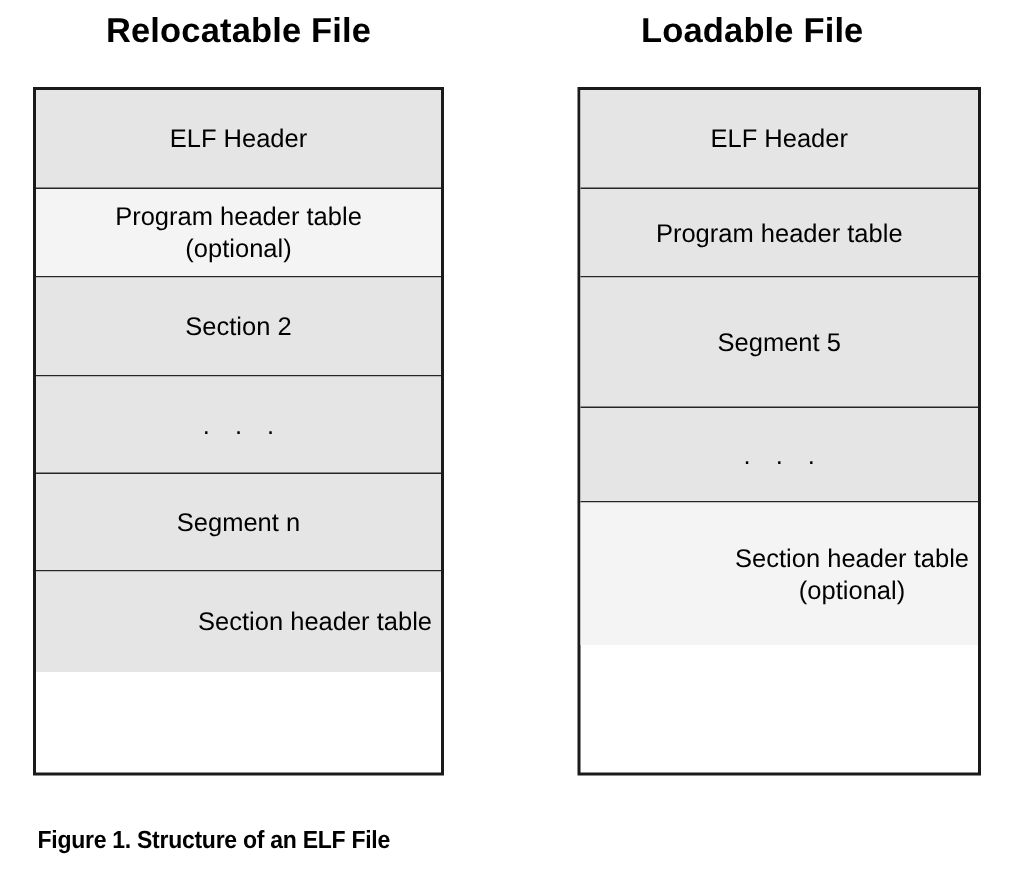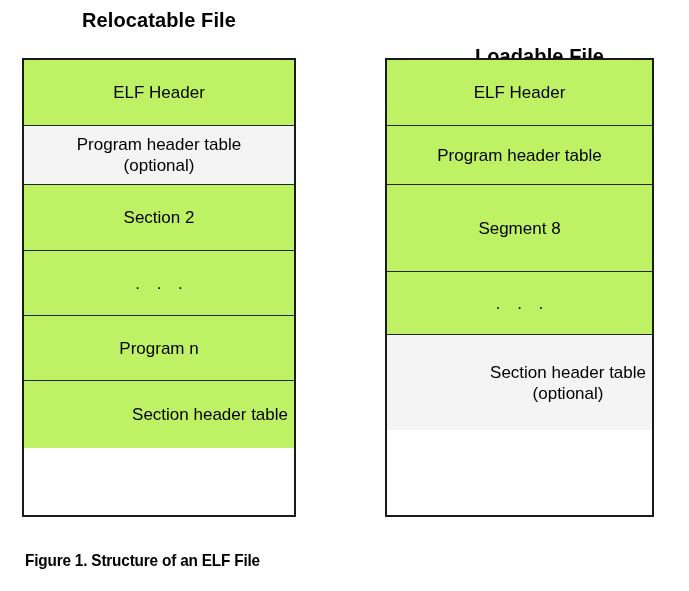--- a/index.html
+++ b/index.html
@@ -21,37 +21,36 @@
     position: absolute;
     left: 0;
     top: 0;
     width: 689px;
     height: 591px;
   }
 
   
   .col-title {
     position: absolute;
-    font-size: 20px;
+    font-size: 23px;
     font-weight: bold;
     letter-spacing: 0.1px;
     text-align: center;
     white-space: nowrap;
     line-height: 20px;
   }
   #title-relocatable {
     left: 22px;
     top: 10px;
     width: 274px;
   }
   #title-loadable {
-    left: 405px;
+    left: 367px;
     top: 10px;
     width: 269px;
-    margin-top: 36px;
   }
 
   
   .file-box {
     position: absolute;
     box-sizing: border-box;
     border: 2px solid #1a1a1a;
     background: #ffffff;
     display: flex;
     flex-direction: column;
@@ -65,21 +64,21 @@
   #box-loadable {
     left: 385px;
     top: 58px;
     width: 269px;
     height: 459px;
   }
 
   .file-row {
     box-sizing: border-box;
     border-bottom: 1.5px solid #262626;
-    background: #bef264;
+    background: #e5e5e5;
     display: flex;
     align-items: center;
     justify-content: center;
     text-align: center;
     font-size: 17px;
     line-height: 21px;
     padding: 0 6px;
     overflow: hidden;
   }
   .file-row:last-child {
@@ -131,36 +130,36 @@
         <span class="row-label">Program header table
 (optional)</span>
       </div>
       <div class="file-row" style="height: 66px; flex: 0 0 auto;">
         <span class="row-label">Section 2</span>
       </div>
       <div class="file-row ellipsis" style="height: 65px; flex: 0 0 auto;">
         <span class="row-label">. . .</span>
       </div>
       <div class="file-row" style="height: 65px; flex: 0 0 auto;">
-        <span class="row-label">Program n</span>
+        <span class="row-label">Segment n</span>
       </div>
       <div class="file-row" style="height: 67px; flex: 0 0 auto;">
         <span class="row-label">Section header table</span>
       </div>
     </div>
 
   <div class="file-box" id="box-loadable">
       <div class="file-row" style="height: 66px; flex: 0 0 auto;">
         <span class="row-label">ELF Header</span>
       </div>
       <div class="file-row" style="height: 59px; flex: 0 0 auto;">
         <span class="row-label">Program header table</span>
       </div>
       <div class="file-row" style="height: 87px; flex: 0 0 auto;">
-        <span class="row-label">Segment 8</span>
+        <span class="row-label">Segment 5</span>
       </div>
       <div class="file-row ellipsis" style="height: 63px; flex: 0 0 auto;">
         <span class="row-label">. . .</span>
       </div>
       <div class="file-row shaded" style="height: 95px; flex: 0 0 auto;">
         <span class="row-label">Section header table
 (optional)</span>
       </div>
     </div>
 

